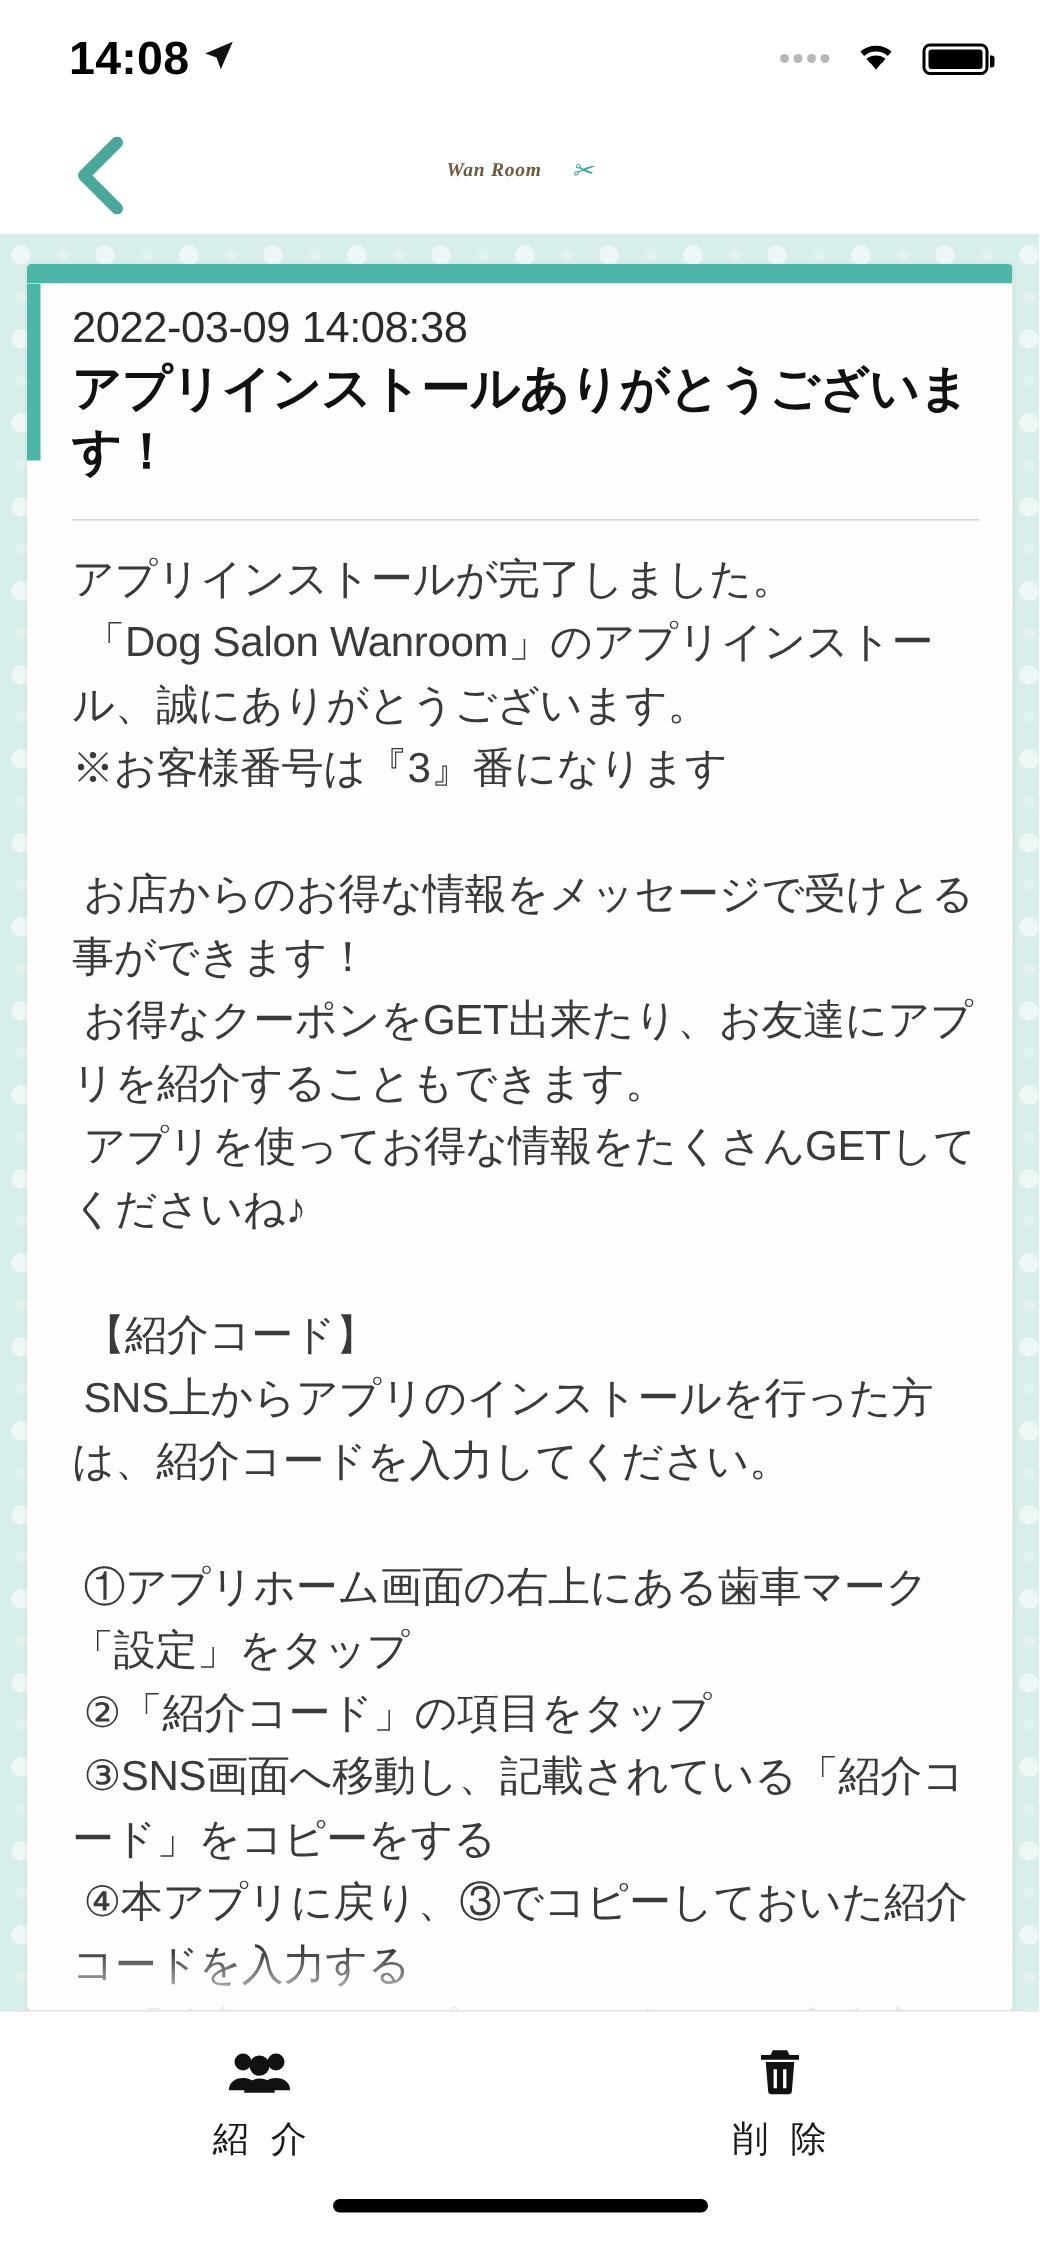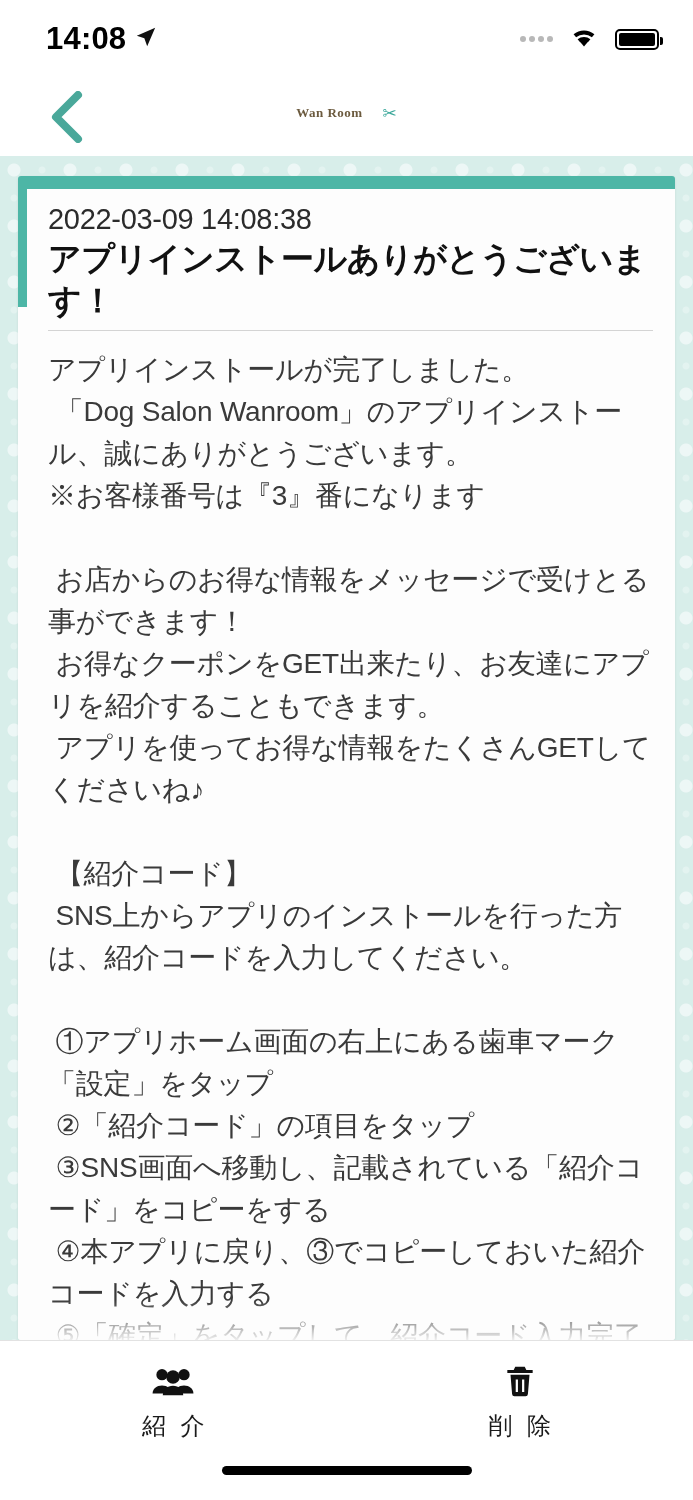--- a/index.html
+++ b/index.html
@@ -93,20 +93,21 @@
     width: 44px; height: 52px;
     display: flex; align-items: center; justify-content: center;
     cursor: pointer;
   }
   .brand-logo {
     margin: 0 auto;
     display: flex;
     align-items: center;
     gap: 20px;
     transform: translateY(-4px);
+    font-style: italic;
   }
   .brand-text {
     font-family: "Liberation Serif", serif;
     font-size: 13px;
     font-weight: 700;
     color: #6b5a3e;
     letter-spacing: 0.5px;
   }
   .brand-mark {
     font-size: 17px;
@@ -153,21 +154,21 @@
     font-family: "Liberation Sans", sans-serif;
     letter-spacing: -0.3px;
     margin-bottom: 2px;
   }
   .msg-title {
     font-size: 33px;
     font-weight: 700;
     color: #111;
     line-height: 1.28;
     letter-spacing: -0.5px;
-    margin-bottom: 8px;
+    margin-bottom: 24px;
   }
   .divider {
     height: 1px;
     background: #d4d4d4;
     margin: 0 0 18px 0;
   }
   .msg-body {
     font-size: 28px;
     line-height: 1.5;
     color: #3a3a3a;

